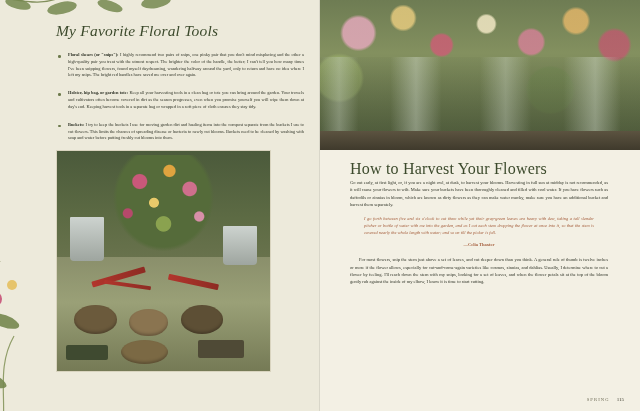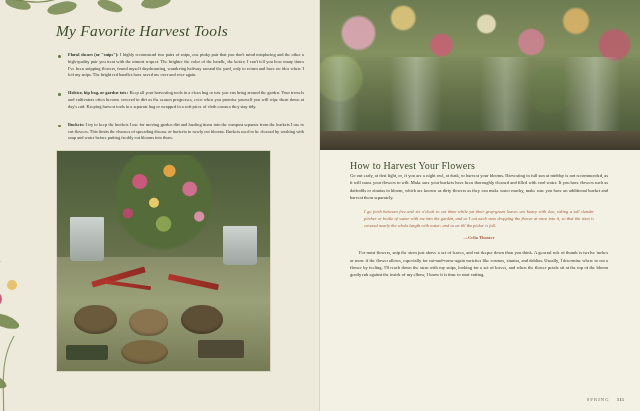--- a/index.html
+++ b/index.html
@@ -146,21 +146,21 @@
     position: absolute; left: 0; right: 0; bottom: 0; height: 13%;
     background: linear-gradient(180deg,#5c5340,#3f3a2c);
   }
 
   .right-inner {
     position: absolute;
     left: 30px; top: 160px;
     width: 258px;
   }
   .section-title {
-    font-size: 10px;
+    font-size: 16px;
     color: #3c4a2c;
     margin: 0 0 1px 0;
     font-weight: normal;
     letter-spacing: .2px;
   }
   .body-p {
     font-size: 4.5px;
     line-height: 1.62;
     color: #2f3327;
     text-align: justify;
@@ -264,21 +264,21 @@
             <circle cx="12" cy="60" r="6"></circle>
           </g>
         <g fill="#e6c267">
             <circle cx="52" cy="24" r="5"></circle>
             <circle cx="22" cy="20" r="5"></circle>
           </g>
       </g>
     </svg>
 
     <div class="left-inner">
-      <h1 class="page-title">My Favorite Harvest Tools</h1>
+      <h1 class="page-title">My Favorite Floral Tools</h1>
 
       <ul class="bullets">
         <li class="bullet">
           <b>Floral shears (or "snips"):</b><span> I highly recommend two pairs of snips, one pinky pair that you don't mind misplacing and the other a high-quality pair you treat with the utmost respect. The brighter the color of the handle, the better; I can't tell you how many times I've been snipping flowers, found myself daydreaming, wandering halfway around the yard, only to return and have no idea where I left my snips. The bright red handles have saved me over and over again.</span>
         </li>
         <li class="bullet">
           <b>Holster, hip bag, or garden tote:</b><span> Keep all your harvesting tools in a clean bag or tote you can bring around the garden. Your trowels and cultivators often become covered in dirt as the season progresses, even when you promise yourself you will wipe them down at day's end. Keeping harvest tools in a separate bag or wrapped in a soft piece of cloth ensures they stay tidy.</span>
         </li>
         <li class="bullet">
           <b>Buckets:</b><span> I try to keep the buckets I use for moving garden dirt and hauling items into the compost separate from the buckets I use to cut flowers. This limits the chances of spreading disease or bacteria to newly cut blooms. Buckets need to be cleaned by washing with soap and water before putting freshly cut blooms into them.</span>

